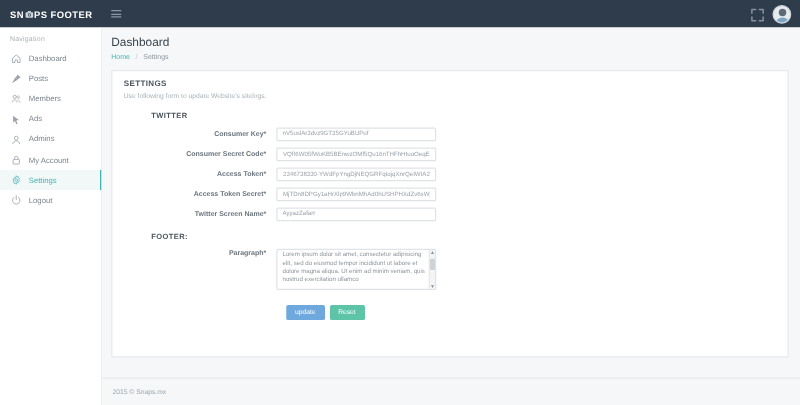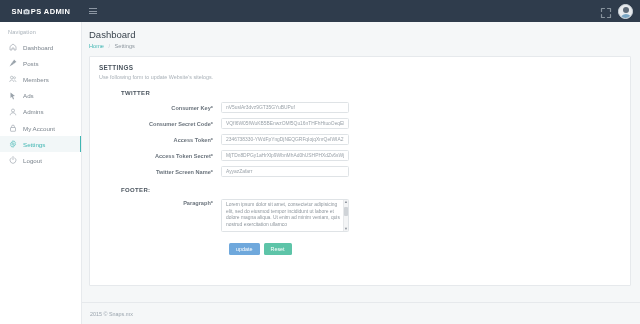--- a/index.html
+++ b/index.html
@@ -149,21 +149,21 @@
     <div class="brand">
       <span>SN</span>
         <span class="logo-mark">
           <svg width="7" height="7" viewBox="0 0 16 16">
             <rect x="1" y="4" width="14" height="10" rx="1.5" fill="#cfd6dd"></rect>
             <rect x="5" y="2" width="6" height="2.5" rx="1" fill="#cfd6dd"></rect>
             <circle cx="8" cy="9" r="3" fill="#2f3c4c"></circle>
             <circle cx="8" cy="9" r="1.6" fill="#cfd6dd"></circle>
           </svg>
         </span>
-        <span>PS ADMIN</span>
+        <span>PS FOOTER</span>
     </div>
     <div class="hamburger">
       <span></span>
       <span></span>
       <span></span>
     </div>
     <div class="topbar-right">
       <div class="expand-icon">
         <svg width="12" height="12" viewBox="0 0 16 16">
           <path d="M2 2h4M2 2v4M14 2h-4M14 2v4M2 14h4M2 14v-4M14 14h-4M14 14v-4" stroke="#97a1ab" stroke-width="1.6" fill="none" stroke-linecap="round"></path>

